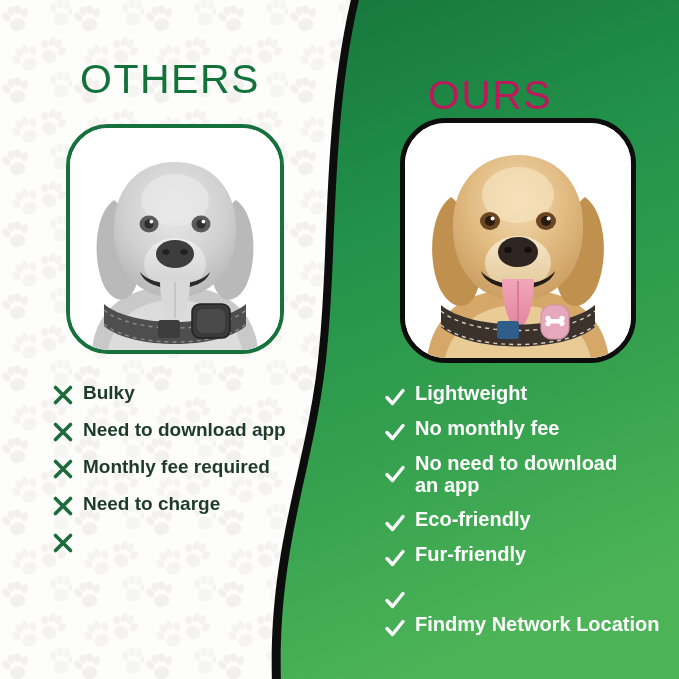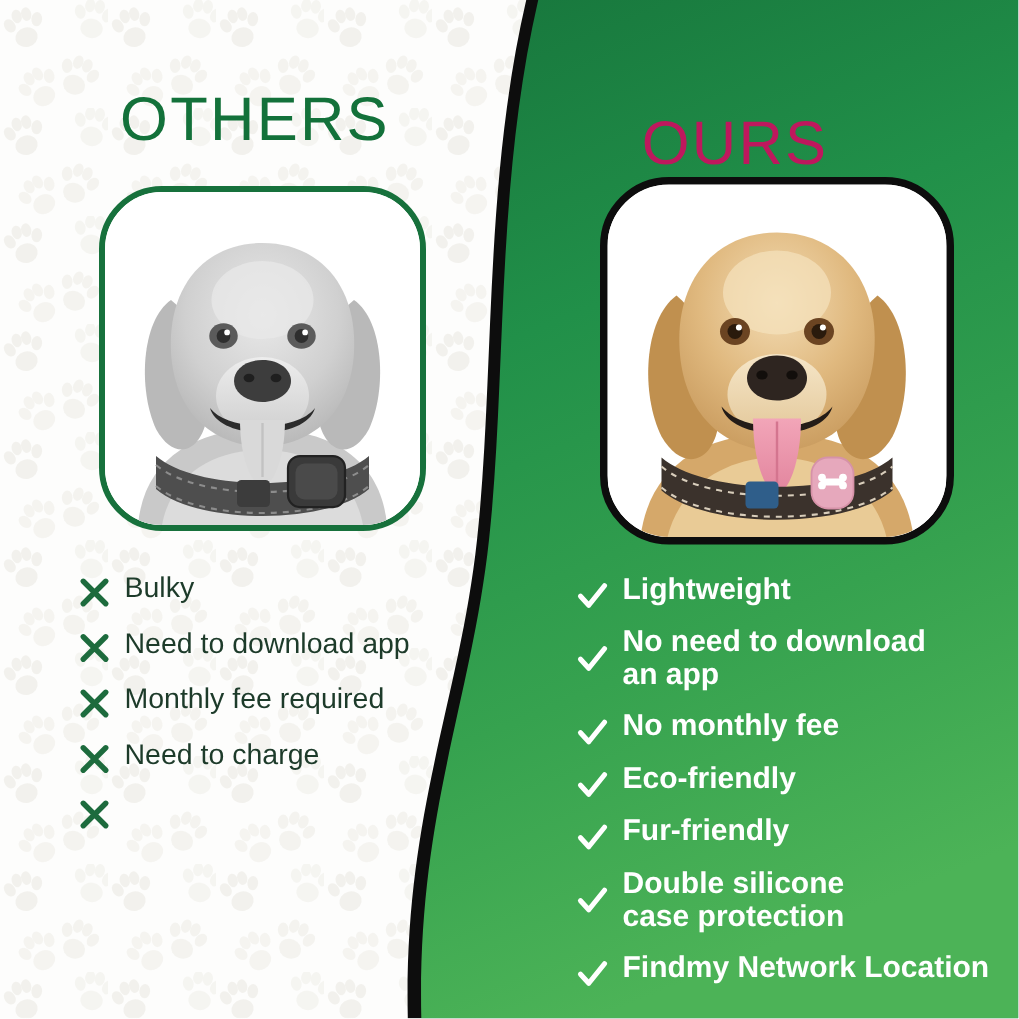--- a/index.html
+++ b/index.html
@@ -79,21 +79,21 @@
     width:22px;height:24px;
     margin-right:9px;
     position:relative;
     top:1px;
   }
   .mark svg{display:block;width:22px;height:24px;}
 
   .row-text{
     font-size:19px;
     line-height:1.12;
-    font-weight:400;
+    font-weight:700;
   }
   #others-list .row-text{color:#1d3b2a;}
   #ours-list .row-text{color:#ffffff;font-weight:bold;font-size:20px;}
   #ours-list .mark{top:3px;}
   #ours-list .row.two-line .mark{top:10px;}
 
   .nowrap-pre{white-space:pre-line;}
 </style>
 </head>
 <body>
@@ -299,61 +299,59 @@
 
   <div class="list" id="ours-list">
     <div class="row">
       <span class="mark">
         <svg viewBox="0 0 22 24">
             <path d="M3,12.5 L8.5,18.5 L19,5.5" stroke="#ffffff" stroke-width="3.4" fill="none" stroke-linecap="round" stroke-linejoin="round"></path>
           </svg>
       </span>
       <span class="row-text nowrap-pre">Lightweight</span>
     </div>
+    <div class="row">
+      <span class="mark">
+        <svg viewBox="0 0 22 24">
+            <path d="M3,12.5 L8.5,18.5 L19,5.5" stroke="#ffffff" stroke-width="3.4" fill="none" stroke-linecap="round" stroke-linejoin="round"></path>
+          </svg>
+      </span>
+      <span class="row-text nowrap-pre">No monthly fee</span>
+    </div>
     <div class="row two-line">
       <span class="mark">
         <svg viewBox="0 0 22 24">
             <path d="M3,12.5 L8.5,18.5 L19,5.5" stroke="#ffffff" stroke-width="3.4" fill="none" stroke-linecap="round" stroke-linejoin="round"></path>
           </svg>
       </span>
       <span class="row-text nowrap-pre">No need to download
 an app</span>
     </div>
     <div class="row">
       <span class="mark">
         <svg viewBox="0 0 22 24">
             <path d="M3,12.5 L8.5,18.5 L19,5.5" stroke="#ffffff" stroke-width="3.4" fill="none" stroke-linecap="round" stroke-linejoin="round"></path>
           </svg>
       </span>
-      <span class="row-text nowrap-pre">No monthly fee</span>
-    </div>
-    <div class="row">
-      <span class="mark">
-        <svg viewBox="0 0 22 24">
-            <path d="M3,12.5 L8.5,18.5 L19,5.5" stroke="#ffffff" stroke-width="3.4" fill="none" stroke-linecap="round" stroke-linejoin="round"></path>
-          </svg>
-      </span>
       <span class="row-text nowrap-pre">Eco-friendly</span>
     </div>
     <div class="row">
       <span class="mark">
         <svg viewBox="0 0 22 24">
             <path d="M3,12.5 L8.5,18.5 L19,5.5" stroke="#ffffff" stroke-width="3.4" fill="none" stroke-linecap="round" stroke-linejoin="round"></path>
           </svg>
       </span>
       <span class="row-text nowrap-pre">Fur-friendly</span>
     </div>
     <div class="row two-line">
       <span class="mark">
         <svg viewBox="0 0 22 24">
             <path d="M3,12.5 L8.5,18.5 L19,5.5" stroke="#ffffff" stroke-width="3.4" fill="none" stroke-linecap="round" stroke-linejoin="round"></path>
           </svg>
       </span>
-      <span class="row-text nowrap-pre">Double silicone
-case protection</span>
     </div>
     <div class="row">
       <span class="mark">
         <svg viewBox="0 0 22 24">
             <path d="M3,12.5 L8.5,18.5 L19,5.5" stroke="#ffffff" stroke-width="3.4" fill="none" stroke-linecap="round" stroke-linejoin="round"></path>
           </svg>
       </span>
       <span class="row-text nowrap-pre">Findmy Network Location</span>
     </div>
   </div>

